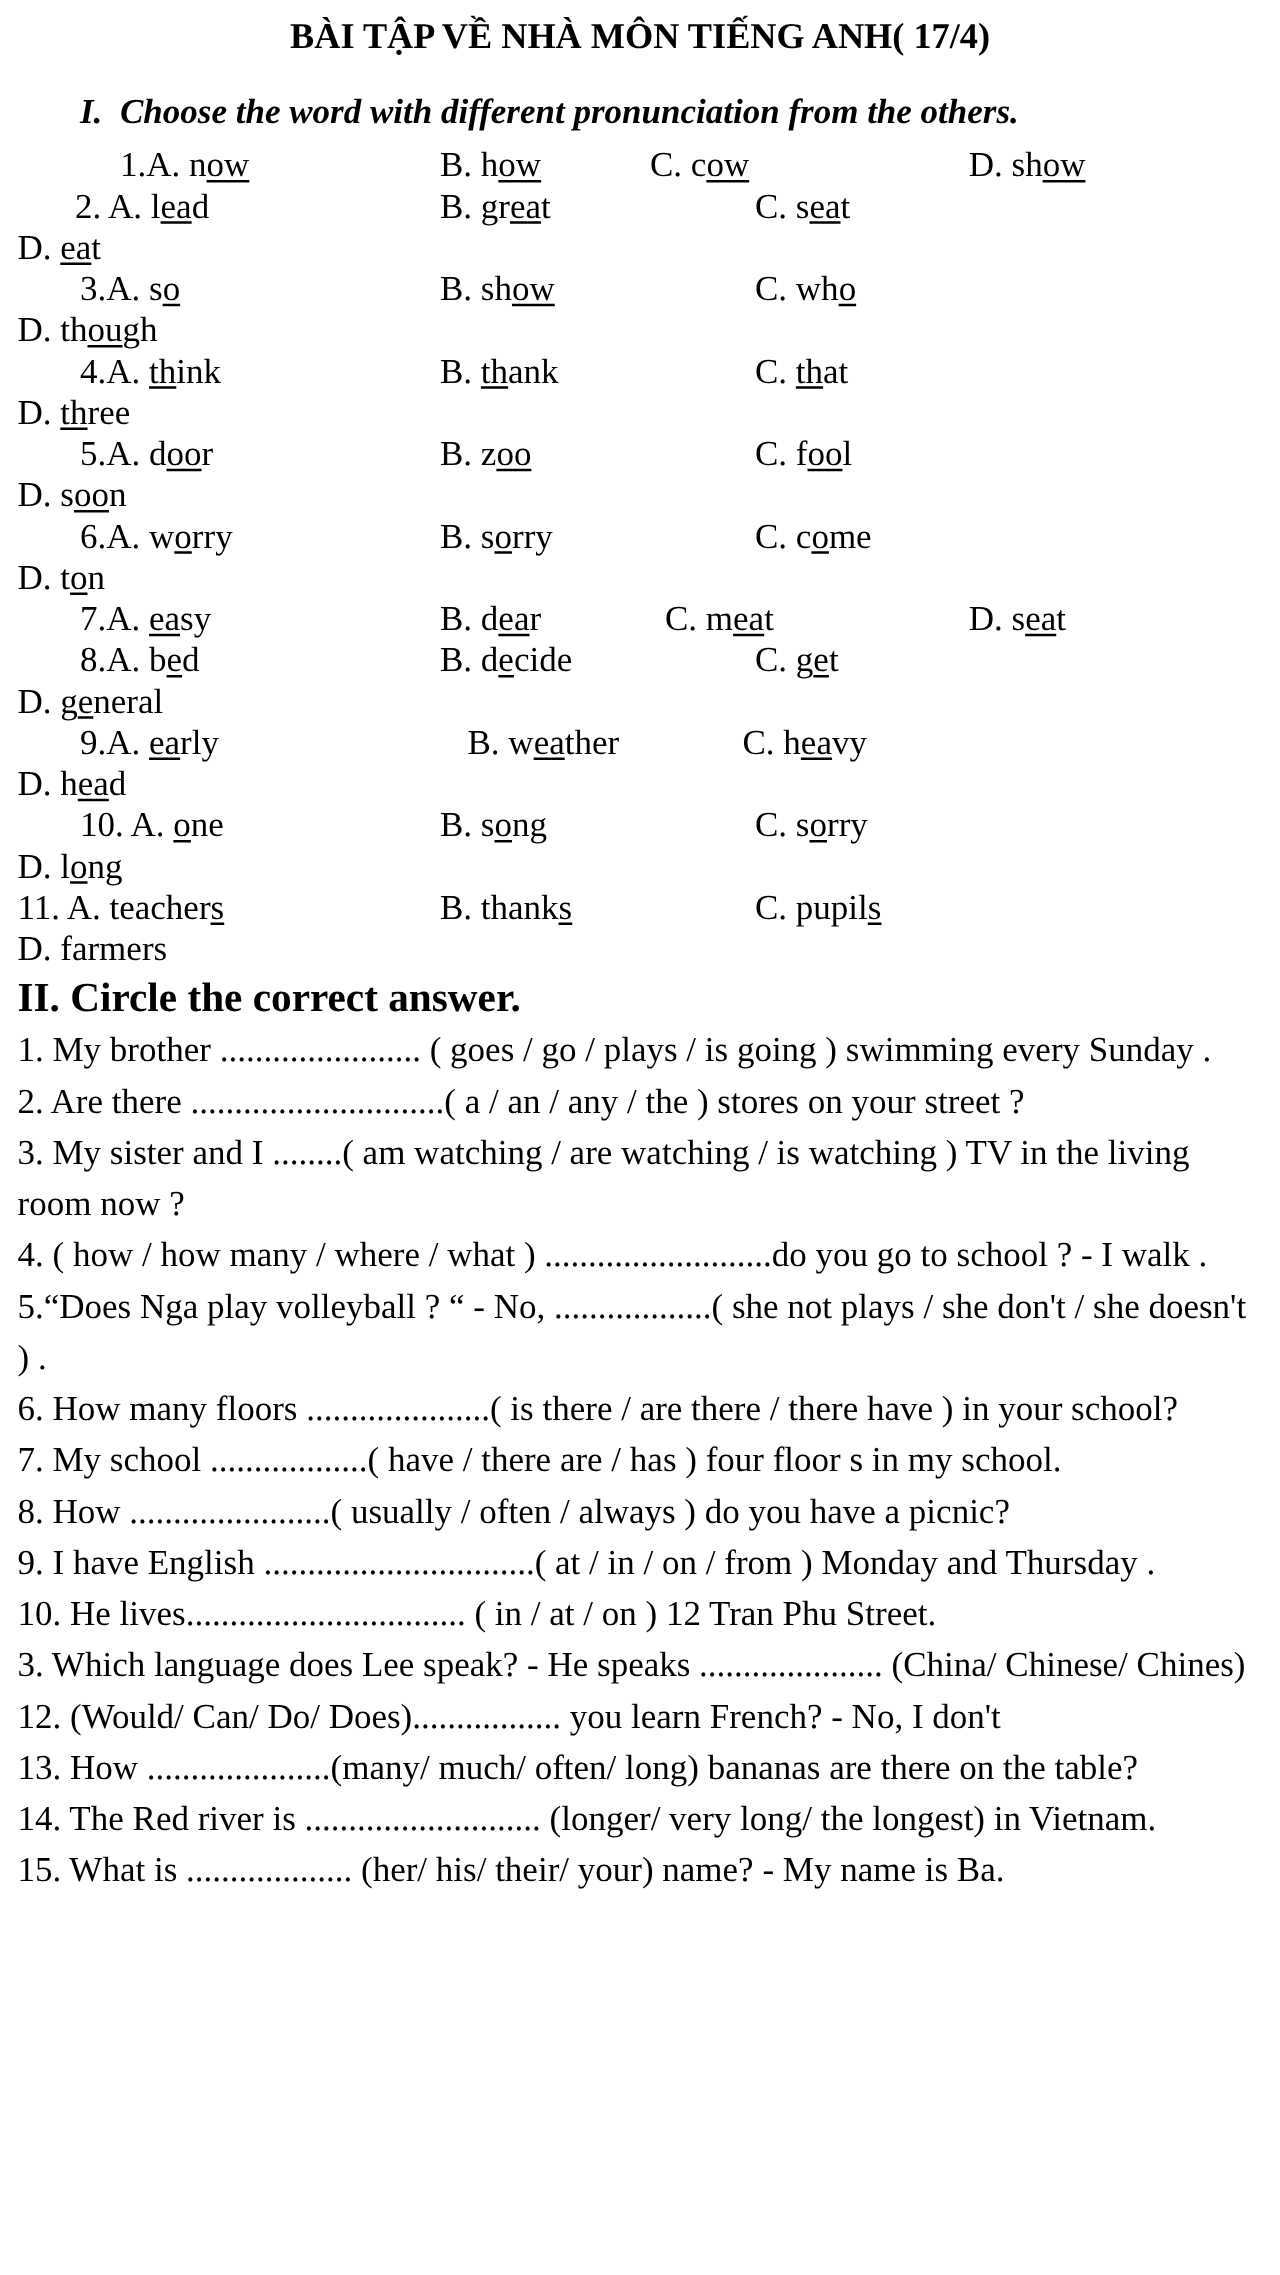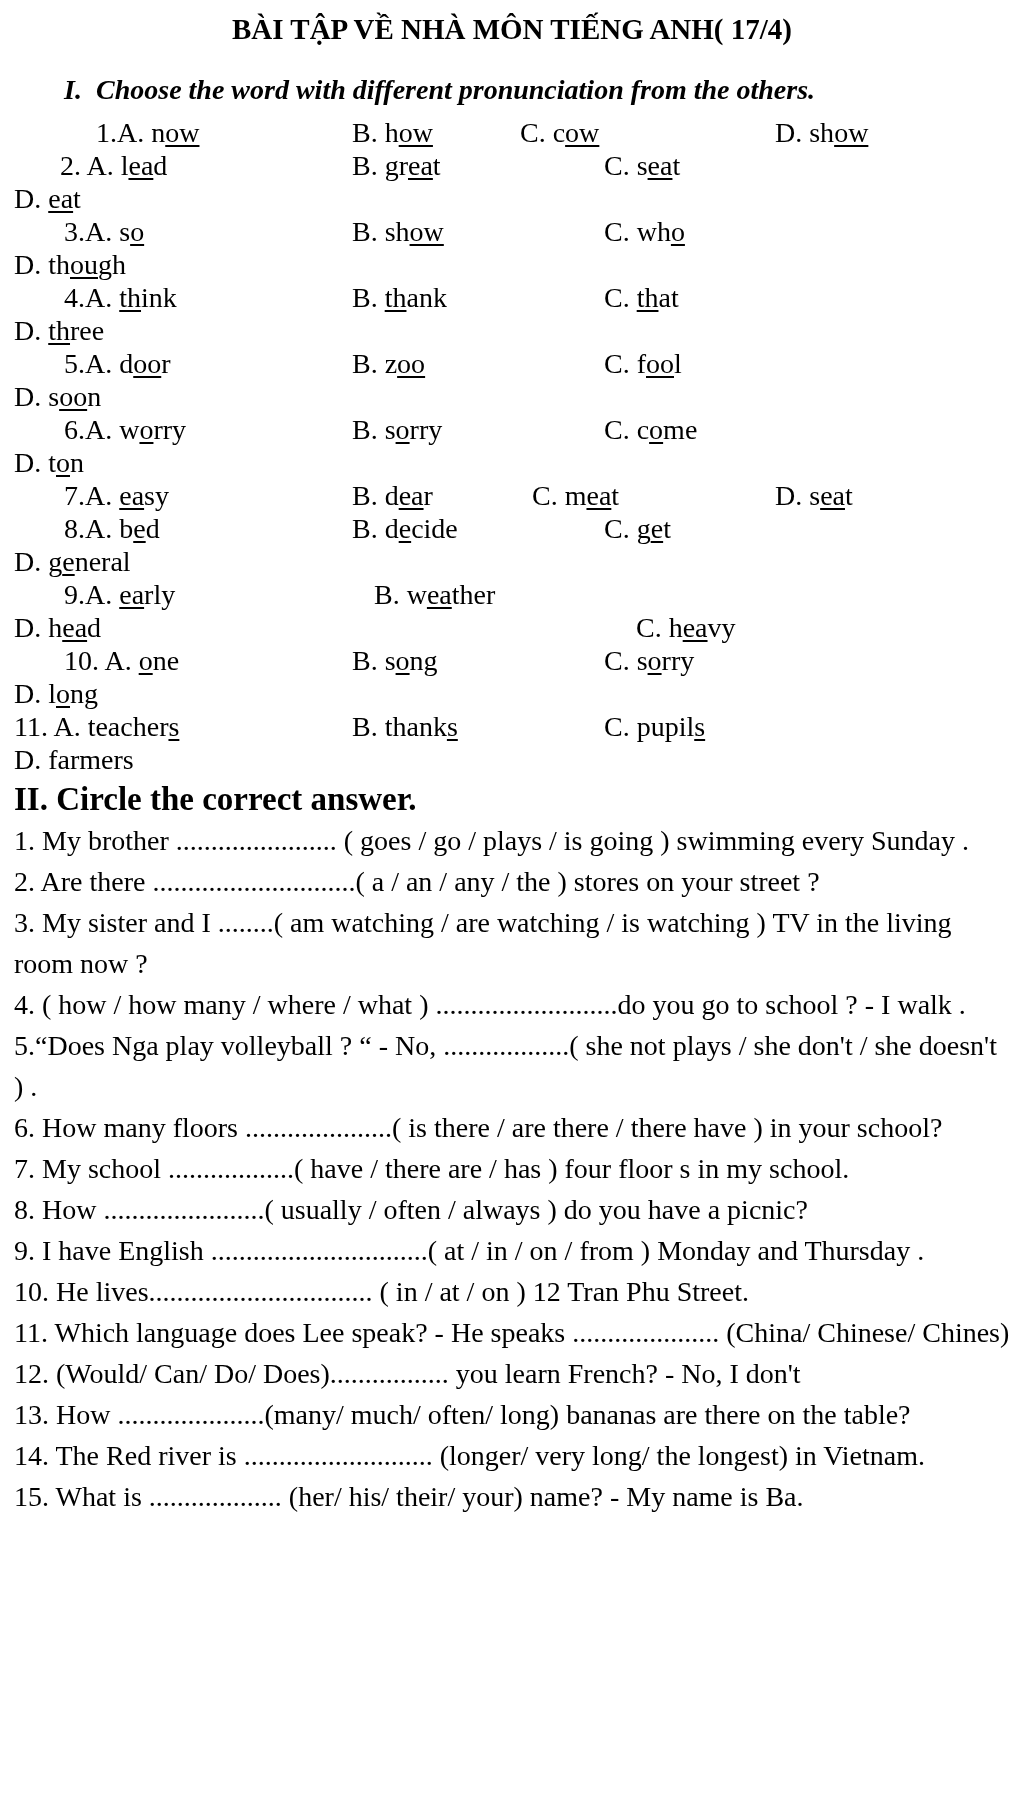--- a/index.html
+++ b/index.html
@@ -125,21 +125,21 @@
         <span class="q-cell" style="left: 50px;">8.A. b<u>e</u>d</span>
         <span class="q-cell" style="left: 338px;">B. d<u>e</u>cide</span>
         <span class="q-cell" style="left: 590px;">C. g<u>e</u>t</span>
       </div>
       <div class="q-line">
         <span class="q-cell" style="left: 0px;">D. g<u>e</u>neral</span>
       </div>
       <div class="q-line">
         <span class="q-cell" style="left: 50px;">9.A. <u>ea</u>rly</span>
         <span class="q-cell" style="left: 318px; margin-left: 42px;">B. w<u>ea</u>ther</span>
-        <span class="q-cell" style="left: 622px; margin-top: 33px;">C. h<u>ea</u>vy</span>
+        <span class="q-cell" style="left: 580px;">C. h<u>ea</u>vy</span>
       </div>
       <div class="q-line">
         <span class="q-cell" style="left: 0px;">D. h<u>ea</u>d</span>
       </div>
       <div class="q-line">
         <span class="q-cell" style="left: 50px;">10. A. <u>o</u>ne</span>
         <span class="q-cell" style="left: 338px;">B. s<u>o</u>ng</span>
         <span class="q-cell" style="left: 590px;">C. s<u>o</u>rry</span>
       </div>
       <div class="q-line">
@@ -161,20 +161,20 @@
       <div class="s2-item">1. My brother .......................  ( goes / go / plays / is going ) swimming every Sunday .</div>
       <div class="s2-item">2. Are there .............................( a / an / any / the ) stores on your street ?</div>
       <div class="s2-item">3. My sister and I ........( am watching / are watching / is watching ) TV in the living room now ?</div>
       <div class="s2-item">4. ( how / how many / where / what )  ..........................do you go to school ? - I walk .</div>
       <div class="s2-item">5.“Does Nga play volleyball ? “ - No, ..................( she not plays / she don't / she doesn't ) .</div>
       <div class="s2-item">6. How many floors  .....................( is there / are there / there have ) in your school?</div>
       <div class="s2-item">7. My school ..................( have / there are / has ) four floor s in my school.</div>
       <div class="s2-item">8. How .......................( usually / often / always ) do you have a picnic?</div>
       <div class="s2-item">9. I have English ...............................( at / in / on / from ) Monday and Thursday .</div>
       <div class="s2-item">10. He lives................................ ( in / at / on ) 12 Tran Phu  Street.</div>
-      <div class="s2-item">11. Which language does Lee speak? - He speaks ..................... (China/ Chinese/ Chines)</div>
+      <div class="s2-item">3. Which language does Lee speak? - He speaks ..................... (China/ Chinese/ Chines)</div>
       <div class="s2-item">12. (Would/ Can/ Do/ Does)................. you learn French? - No, I don't</div>
       <div class="s2-item">13. How .....................(many/ much/ often/ long) bananas are there on the table?</div>
       <div class="s2-item">14. The Red river is ........................... (longer/ very long/ the longest) in Vietnam.</div>
       <div class="s2-item">15. What is ................... (her/ his/ their/ your) name? - My name is Ba.</div>
     </div>
 
 </div>
 
 </body></html>

